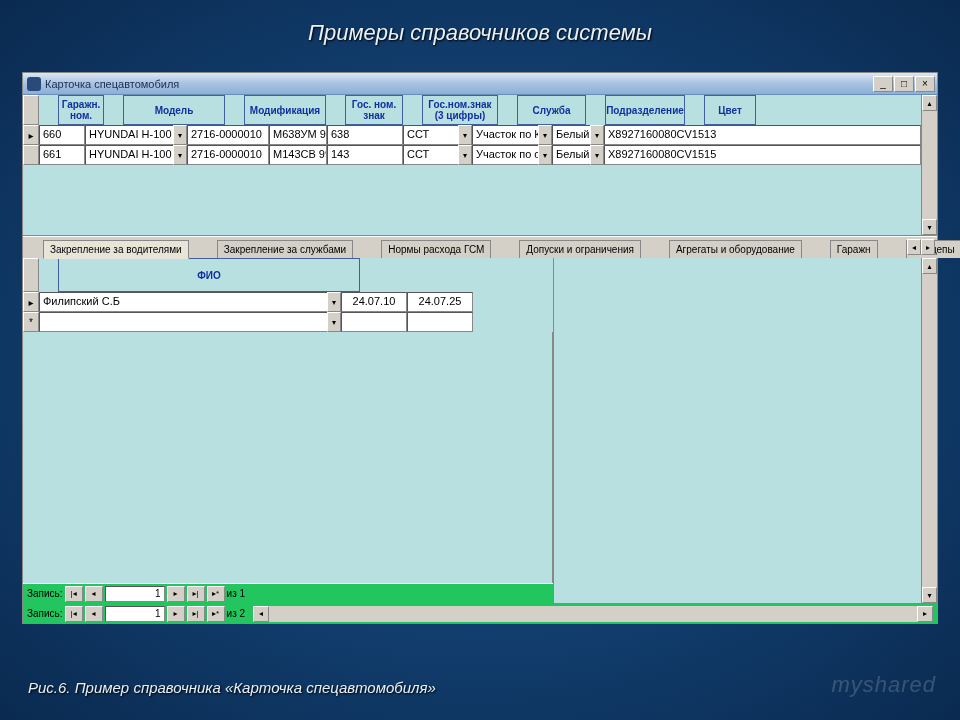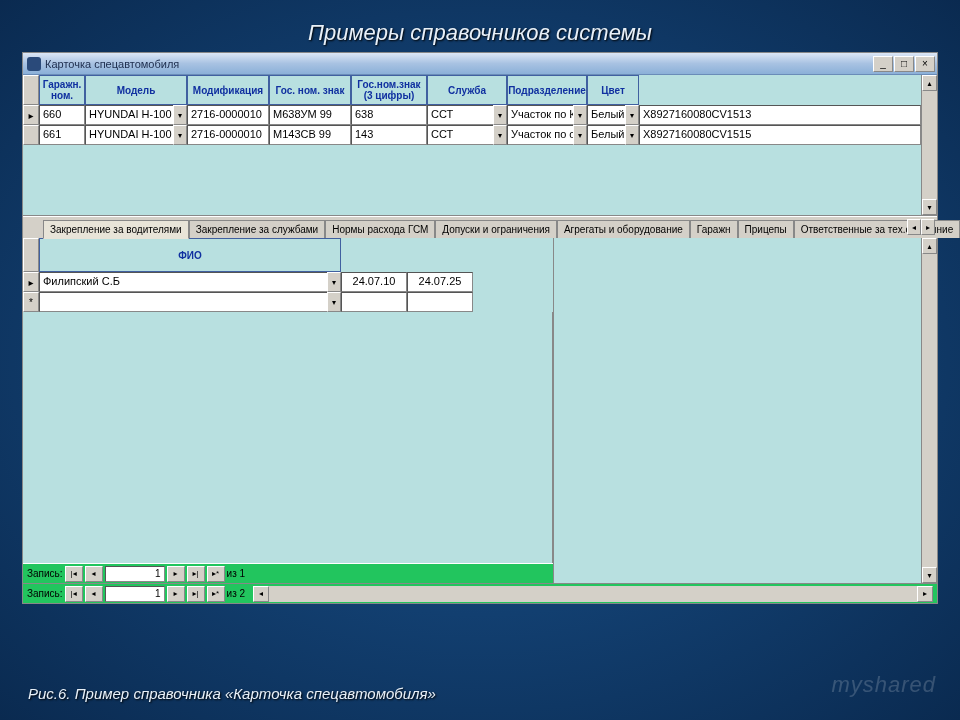--- a/index.html
+++ b/index.html
@@ -14,37 +14,37 @@
     text-align: center;
     color: #e8f0f8;
     font-size: 22px;
     font-style: italic;
     padding: 20px 0 6px;
     text-shadow: 1px 1px 2px #000;
   }
   .caption {
     position: absolute;
     left: 28px;
-    bottom: 18px;
+    bottom: 24px;
     color: #e8f0f8;
     font-size: 15px;
     font-style: italic;
     text-shadow: 1px 1px 2px #000;
   }
   .watermark {
     position: absolute;
     right: 24px;
     bottom: 22px;
     color: rgba(255,255,255,0.18);
     font-size: 22px;
     font-style: italic;
     letter-spacing: 1px;
   }
   .app-window {
-    margin: 0 22px 0;
+    margin: 20px 22px 0;
     background: #d4d0c8;
     border: 1px solid #888;
     box-shadow: 0 0 0 1px #fff inset;
     height: 552px;
     display: flex; flex-direction: column;
   }
   .titlebar {
     background: linear-gradient(to bottom, #dce7f6 0%, #a8c2e2 50%, #8bb0d8 100%);
     height: 22px;
     display: flex; align-items: center;
@@ -75,21 +75,21 @@
     position: relative;
   }
   .grid-area {
     display:flex;
     border-bottom: 1px solid #888;
   }
   .grid {
     flex:1;
     display:flex; flex-direction:column;
   }
-  .hdr-row { display:flex; }
+  .hdr-row { display:flex;gap:19px; }
   .hdr-cell {
     background: #b8e0e0;
     border: 1px solid #4060a0;
     color: #1030a0;
     font-weight: bold;
     font-size: 10px;
     text-align: center;
     padding: 3px 2px;
     display:flex; align-items:center; justify-content:center;
   }
@@ -140,20 +140,21 @@
   }
   .sbar-thumb { flex:1; }
   .tab-strip {
     display:flex;
     background:#d4d0c8;
     height:22px;
     border-top:1px solid #fff;
     align-items:flex-end;
     padding-left:20px;
     position:relative;
+    gap:28px;
   }
   .tab {
     background:#d4d0c8;
     border:1px solid #888;
     border-bottom:0;
     padding:3px 6px;
     font-size:10px;
     white-space:nowrap;
   }
   .tab.active { background:#e8e4d8; border-bottom:1px solid #e8e4d8; position:relative;top:1px;}
@@ -206,21 +207,21 @@
     padding:1px 3px;
   }
   .hscroll {
     flex:1; height:16px;
     background:#d4d0c8;
     display:flex;
     margin-left:6px;
   }
   .hscroll .sbtn { width:16px;}
   .hscroll .track { flex:1; }
-  .col-gh{width:46px}.col-mdl{width:102px}.col-mod{width:82px}.col-gn{width:82px}.col-gn3{width:76px}.col-sl{width:80px}.col-pd{width:80px}.col-cv{width:52px}.col-vin{flex:1}
+  .col-gh{width:46px}.col-mdl{width:102px}.col-mod{width:82px}.col-gn{width:58px}.col-gn3{width:76px}.col-sl{width:69px}.col-pd{width:80px}.col-cv{width:52px}.col-vin{flex:1}
   .sc-fio{width:302px}.sc-s{width:66px}.sc-po{width:66px}
   .hdrmark { width:16px; background:#d4d0c8; border:1px solid #fff; border-right-color:#888;border-bottom-color:#888;}
 </style>
 </head>
 <body>
 
 <div class="slide-title">Примеры справочников системы</div>
 
 <div class="app-window">
   <div class="titlebar">

